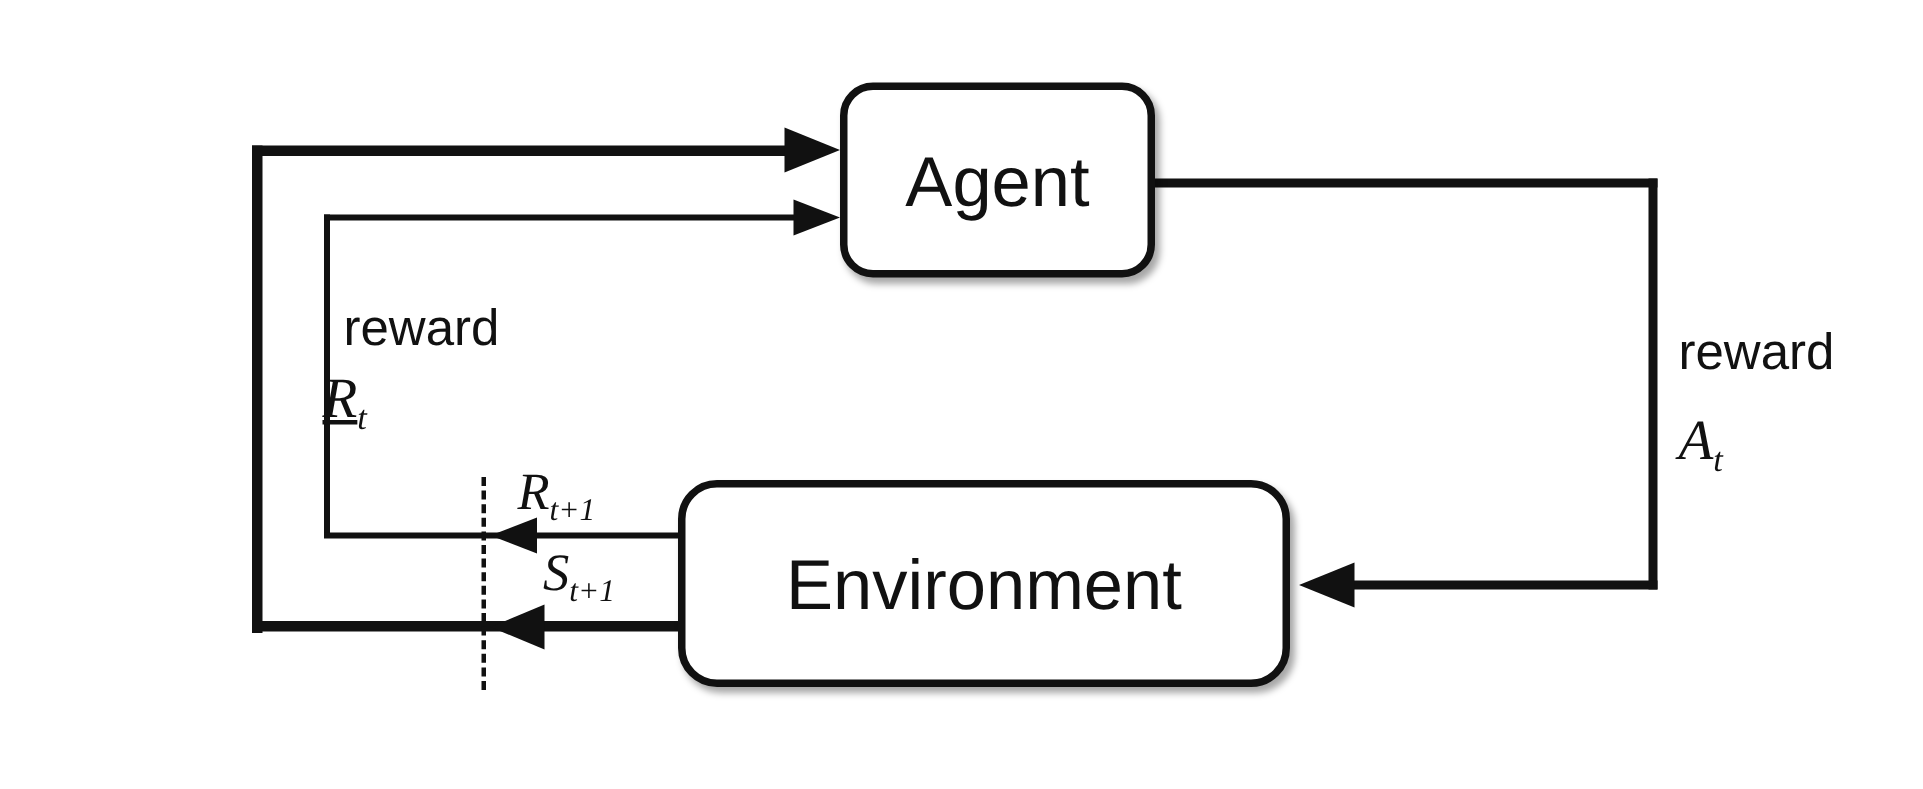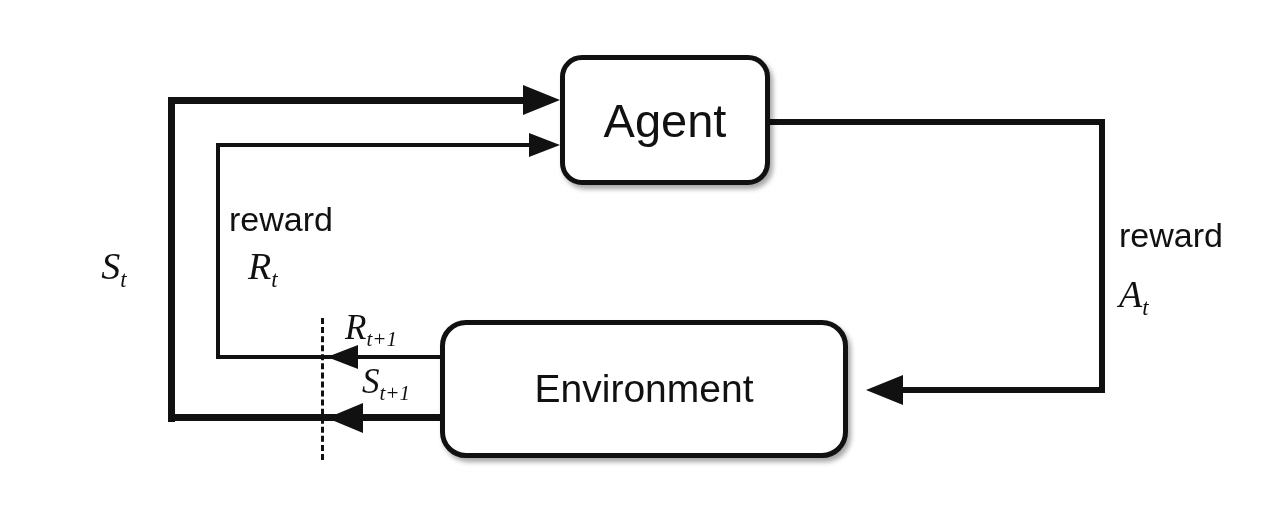--- a/index.html
+++ b/index.html
@@ -24,22 +24,22 @@
     justify-content: center;
     box-shadow: 3px 4px 5px rgba(0,0,0,0.35);
     color: #111111;
     z-index: 5;
   }
   #agent-box {
     left: 560px; top: 55px; width: 200px; height: 120px;
     border-radius: 22px; font-size: 47px;
   }
   #env-box {
-    left: 440px; top: 320px; width: 398px; height: 128px;
-    border-radius: 26px; font-size: 39px; align-items: center;
+    left: 452px; top: 320px; width: 398px; height: 128px;
+    border-radius: 26px; font-size: 47px; align-items: center;
   }
 
   
   #state-vert   { left: 168px; top: 97px;  width: 7px;   height: 325px; }
   #state-top    { left: 168px; top: 97px;  width: 360px; height: 7px; }
   #state-bottom { left: 168px; top: 414px; width: 298px; height: 7px; }
   #state-arrow-agent {
     left: 523px; top: 85px;
     border-top: 15px solid transparent; border-bottom: 15px solid transparent;
     border-left: 37px solid #111111;
@@ -98,21 +98,21 @@
     z-index: 4;
   }
   .math-label sub {
     font-size: 0.60em;
     line-height: 0;
     vertical-align: -0.35em;
   }
   #state-word   { left: 58px;  top: 200px; width: 112px; text-align: center; }
   #state-sym    { left: 58px;  top: 244px; width: 112px; text-align: center; }
   #reward-word  { left: 229px; top: 200px; text-align: right; }
-  #reward-sym   { left: 248px; top: 244px; }
+  #reward-sym   { left: 215px; top: 244px; text-decoration: underline; }
   #action-word  { left: 1119px; top: 216px; }
   #action-sym   { left: 1119px; top: 272px; }
   #next-reward-sym { left: 345px; top: 308px; width: 110px; font-size: 35px; }
   #next-state-sym  { left: 362px; top: 362px; width: 110px; font-size: 35px; }
 </style>
 </head>
 <body>
 
 <div id="canvas">
 
@@ -135,21 +135,20 @@
 
   <div id="time-boundary"></div>
 
   <div class="node" id="agent-box">
     <span>Agent</span>
   </div>
   <div class="node" id="env-box">
     <span>Environment</span>
   </div>
 
-  <div class="math-label" id="state-sym"><span>S</span><sub>t</sub></div>
 
   <div class="word-label" id="reward-word">reward</div>
   <div class="math-label" id="reward-sym"><span>R</span><sub>t</sub></div>
 
   <div class="word-label" id="action-word">reward</div>
   <div class="math-label" id="action-sym"><span>A</span><sub>t</sub></div>
 
   <div class="math-label" id="next-reward-sym"><span>R</span><sub>t+1</sub></div>
 
   <div class="math-label" id="next-state-sym"><span>S</span><sub>t+1</sub></div>

